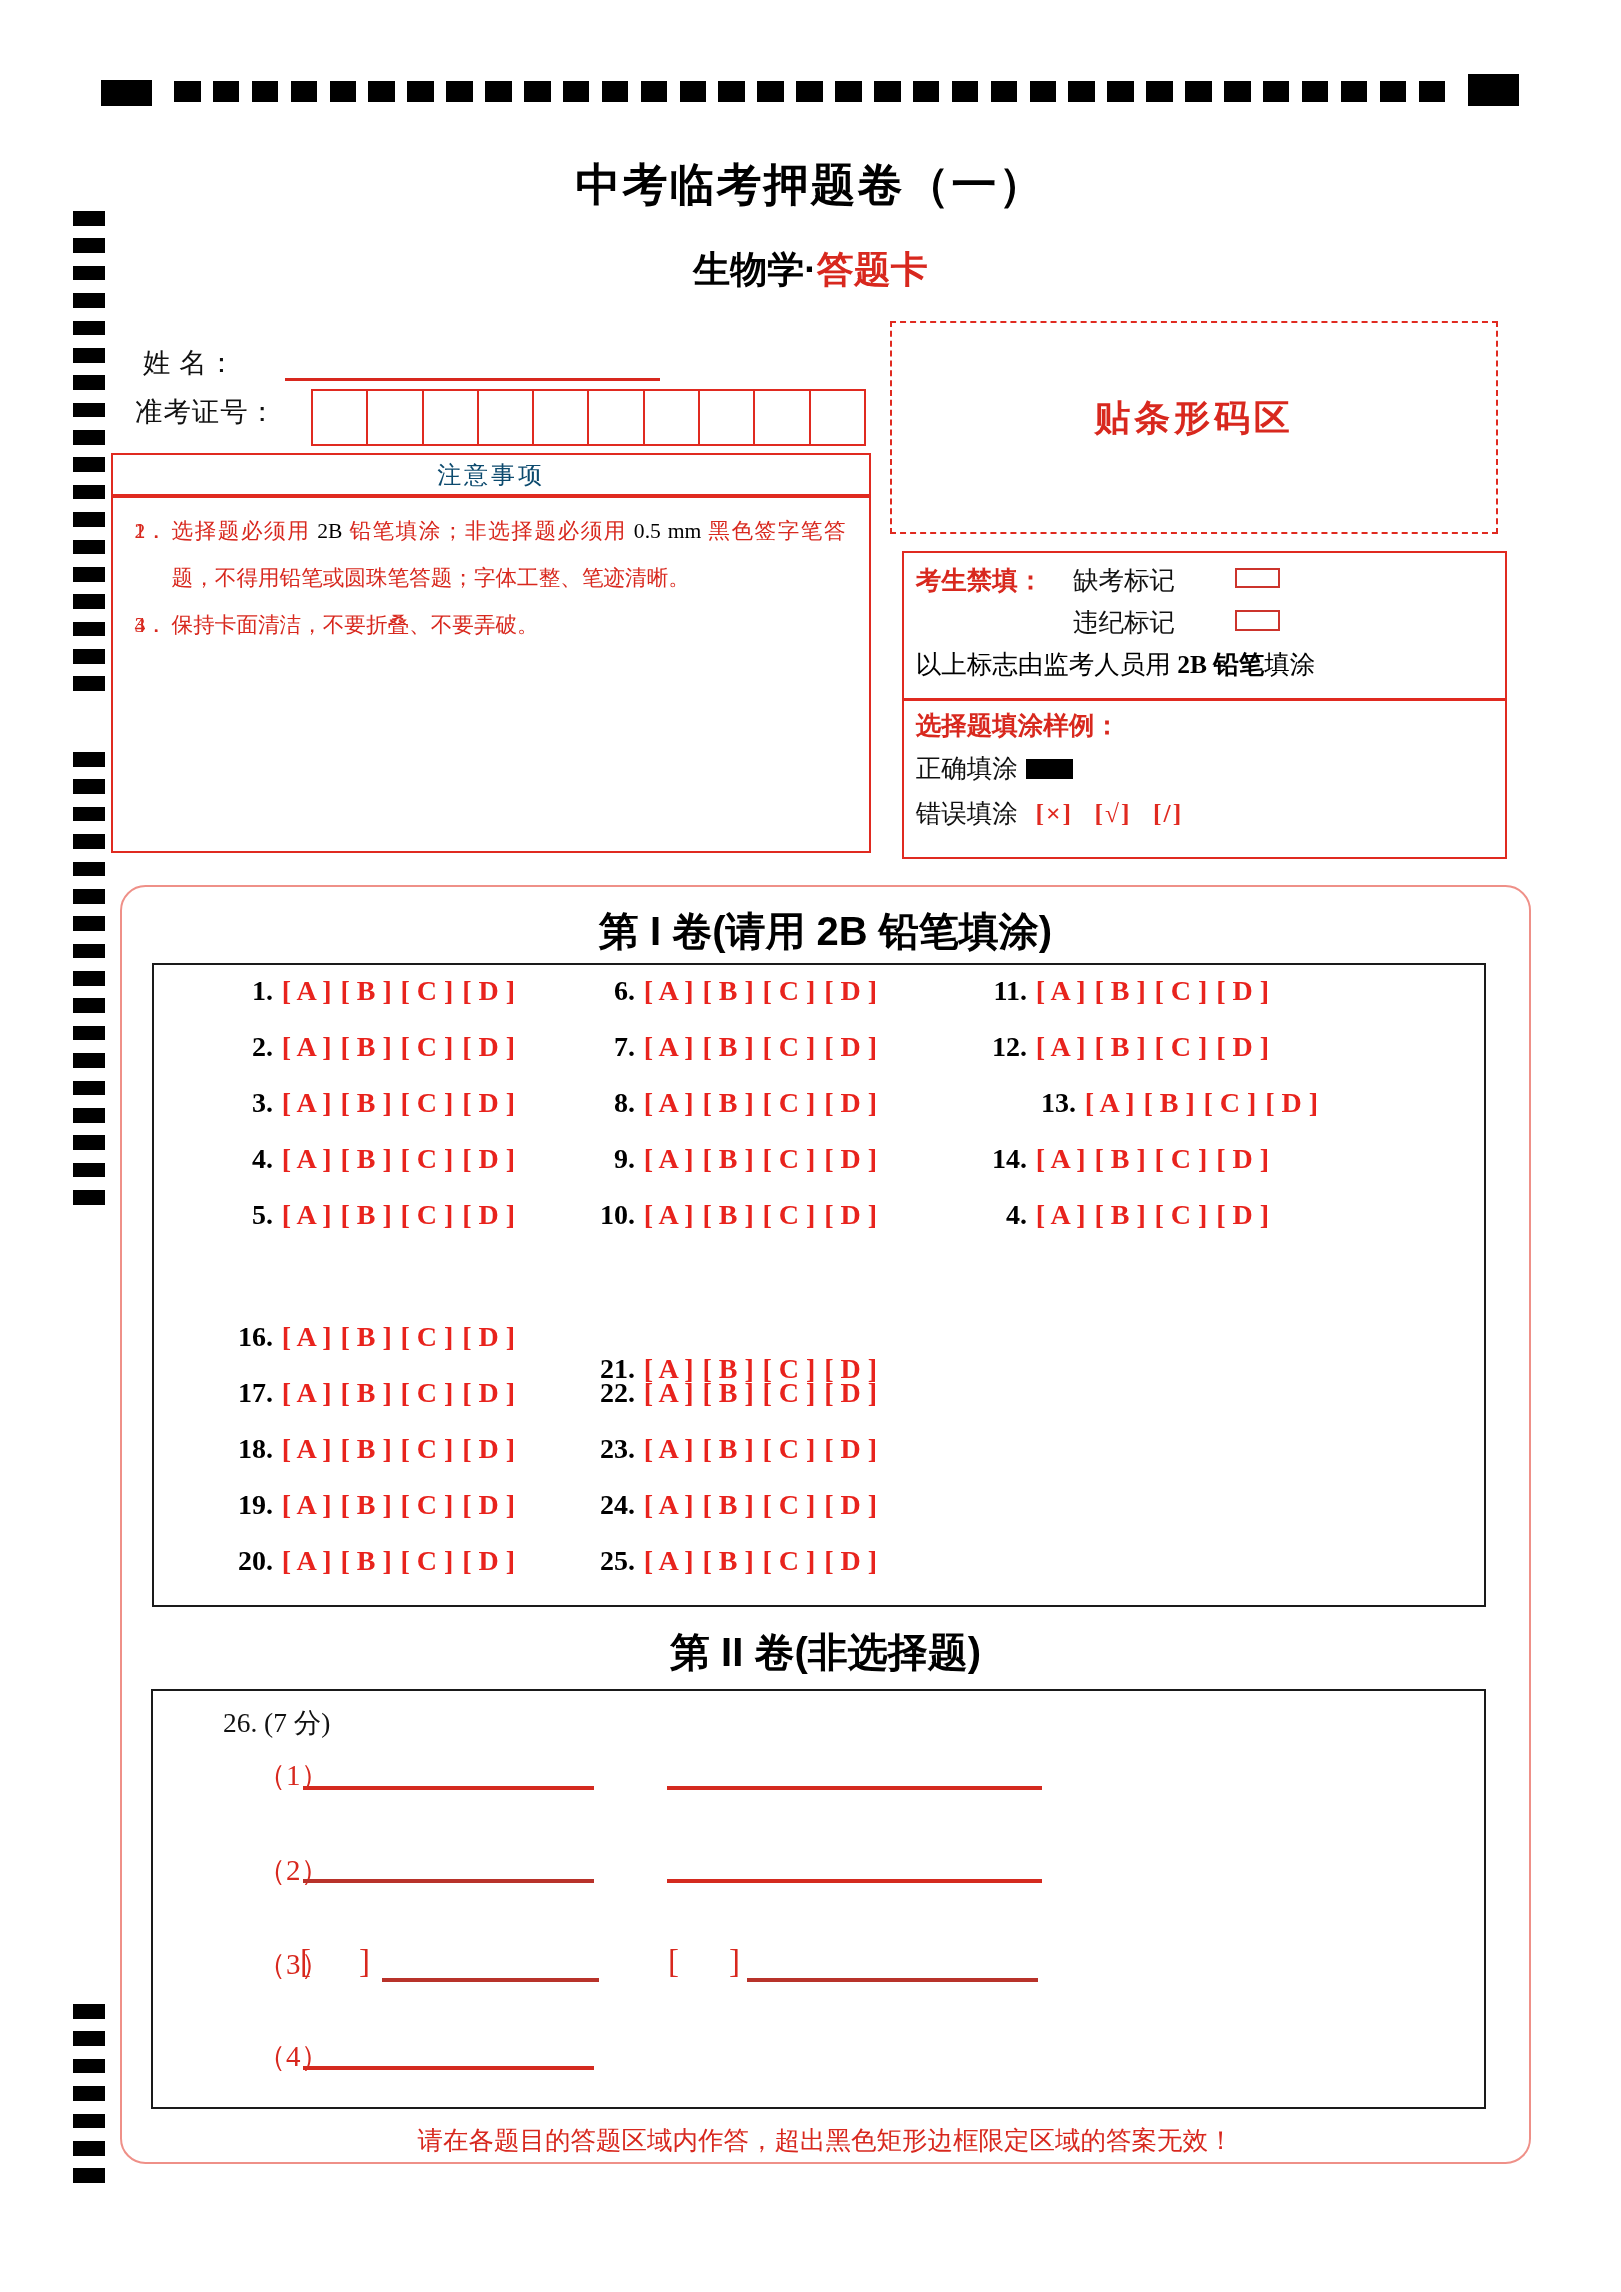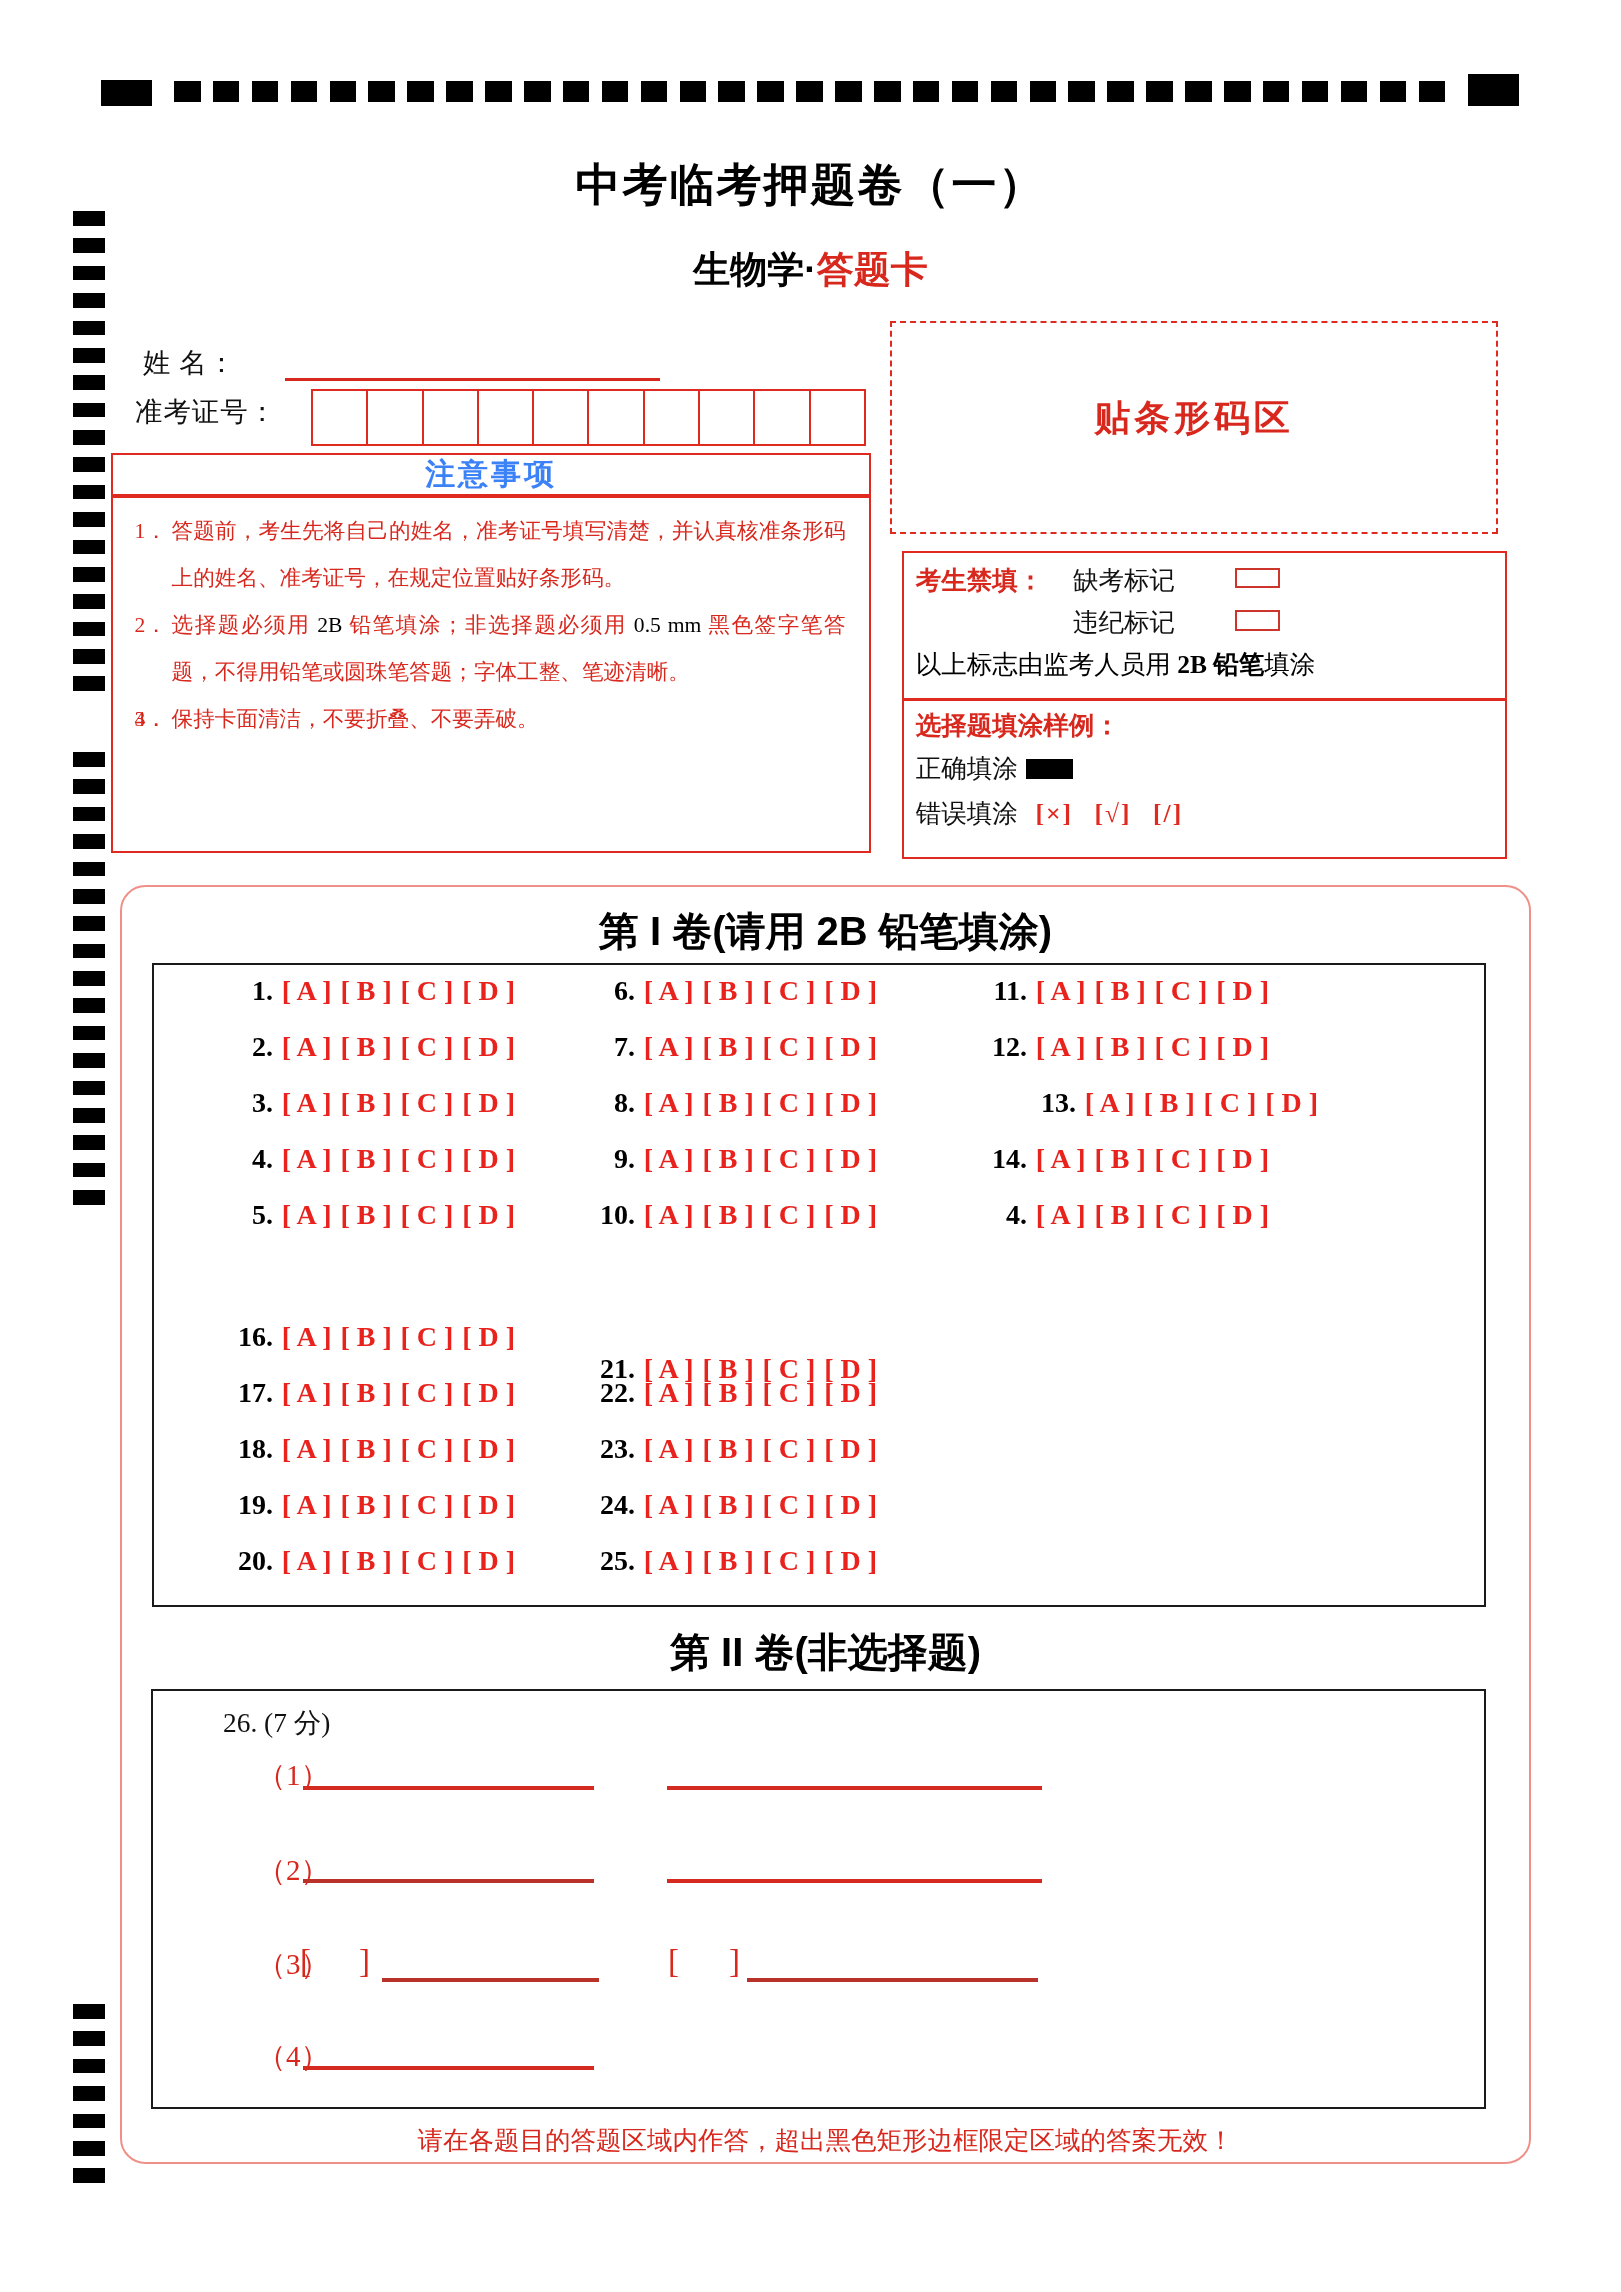--- a/index.html
+++ b/index.html
@@ -39,21 +39,21 @@
     display:flex; border:2.9px solid #e02a20; background:#fff;
   }
   .id-cell { flex:1; border-left:2.9px solid #e02a20; }
   .id-cell:first-child { border-left:none; }
 
   
   .notice-title-box {
     position:absolute; left:111px; top:453px; width:760px; height:43px;
     border:2.9px solid #e02a20; display:flex; align-items:center; justify-content:center;
   }
-  .notice-title { font-size:30px; font-weight:bold; color:#3b82f6; letter-spacing:2.9px; }
+  .notice-title { font-size:24px; font-weight:normal; color:#0c4a6e; letter-spacing:2.9px; }
   .notice-body {
     position:absolute; left:111px; top:496px; width:760px; height:357px;
     border:2.9px solid #e02a20; padding:9.8px 23.5px 0 17.6px;
   }
   .notice-item { position:relative; padding-left:41px; font-size:21.6px; line-height:47px; color:#d8281e; text-align:justify; }
   .notice-item .num { position:absolute; left:3.9px; top:0; color:#d8281e; }
   .notice-item .seg-black { color:#000; }
 
   
   .barcode-box {
@@ -213,21 +213,21 @@
     <div class="id-cell"></div>
     <div class="id-cell"></div>
     <div class="id-cell"></div>
     <div class="id-cell"></div>
   </div>
 
 <div class="notice-title-box">
   <span class="notice-title">注意事项</span>
 </div>
 <div class="notice-body" id="notice-body">
-    <div class="notice-item"><span class="num">1．</span><span>答题前，考生先将自己的姓名，准考证号填写清楚，并认真核准条形码上的姓名、准考证号，在规定位置贴好条形码。</span></div>
+    <div class="notice-item"><span class="num">1．</span></div>
     <div class="notice-item"><span class="num">2．</span><span>选择题必须用 </span><span class="seg-black">2B</span><span> 铅笔填涂；非选择题必须用 </span><span class="seg-black">0.5 mm</span><span> 黑色签字笔答题，不得用铅笔或圆珠笔答题；字体工整、笔迹清晰。</span></div>
     <div class="notice-item"><span class="num">3．</span></div>
     <div class="notice-item"><span class="num">4．</span><span>保持卡面清洁，不要折叠、不要弄破。</span></div>
   </div>
 
 <div class="barcode-box">
   <span class="barcode-label">贴条形码区</span>
 </div>
 
 <div class="forbid-box">

